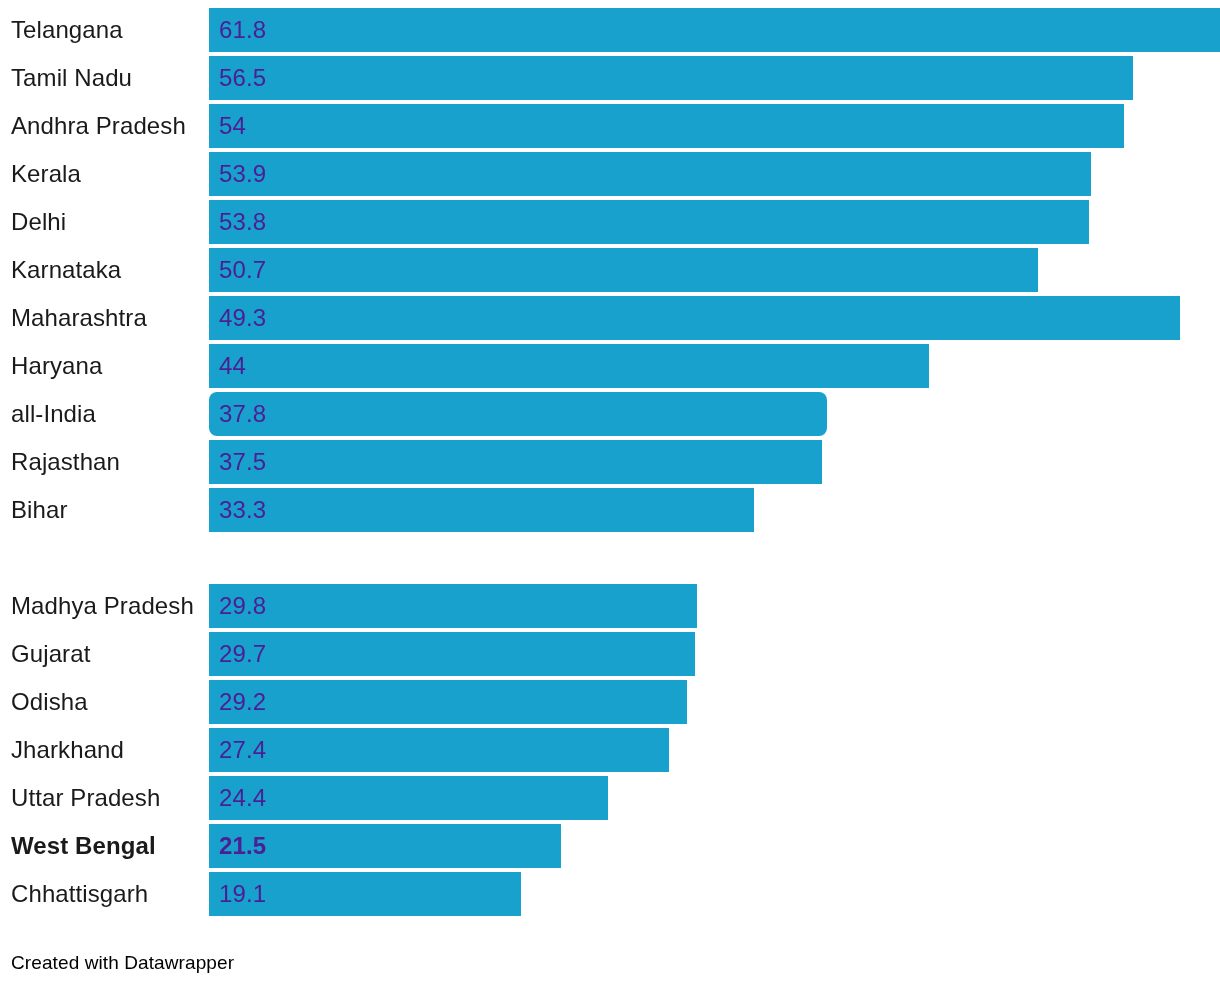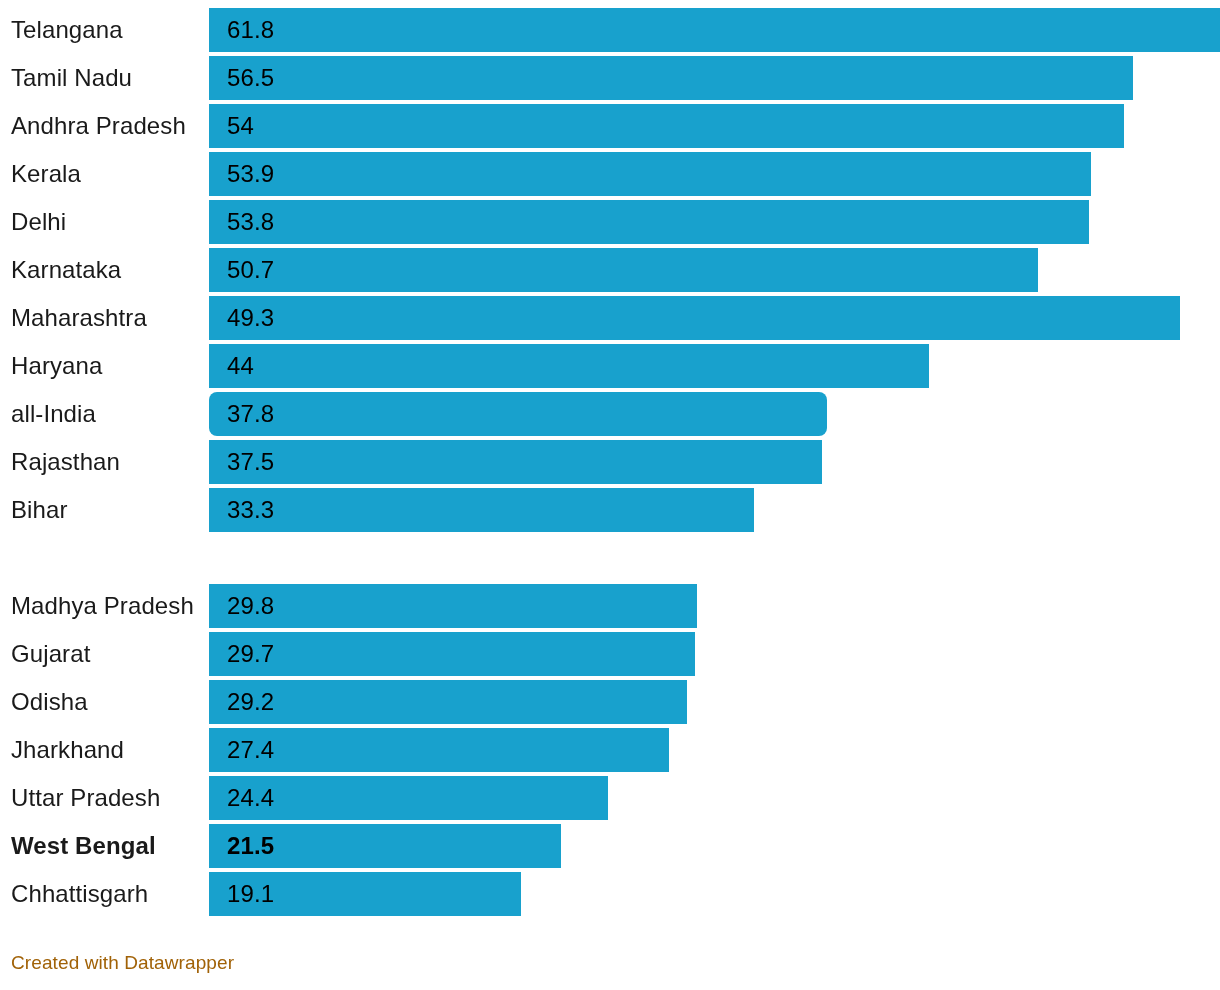--- a/index.html
+++ b/index.html
@@ -60,36 +60,36 @@
   .bar-fill {
     position: absolute;
     left: 0;
     top: 0;
     height: 44px;
     background: #18a1cd;
   }
 
   .bar-value {
     position: absolute;
-    left: 18px;
+    left: 10px;
     top: 0;
     height: 44px;
     line-height: 44px;
     font-size: 24px;
-    color: #000000;
+    color: #4c1d95;
     white-space: nowrap;
     letter-spacing: 0.1px;
   }
 
   #chart-footer {
     position: absolute;
     left: 11px;
     top: 952px;
     font-size: 19px;
-    color: #a16207;
+    color: #000000;
     letter-spacing: 0.1px;
     white-space: nowrap;
   }
 </style>
 </head>
 <body>
 
 <div id="chart-root">
 
   <div id="bars-area">

